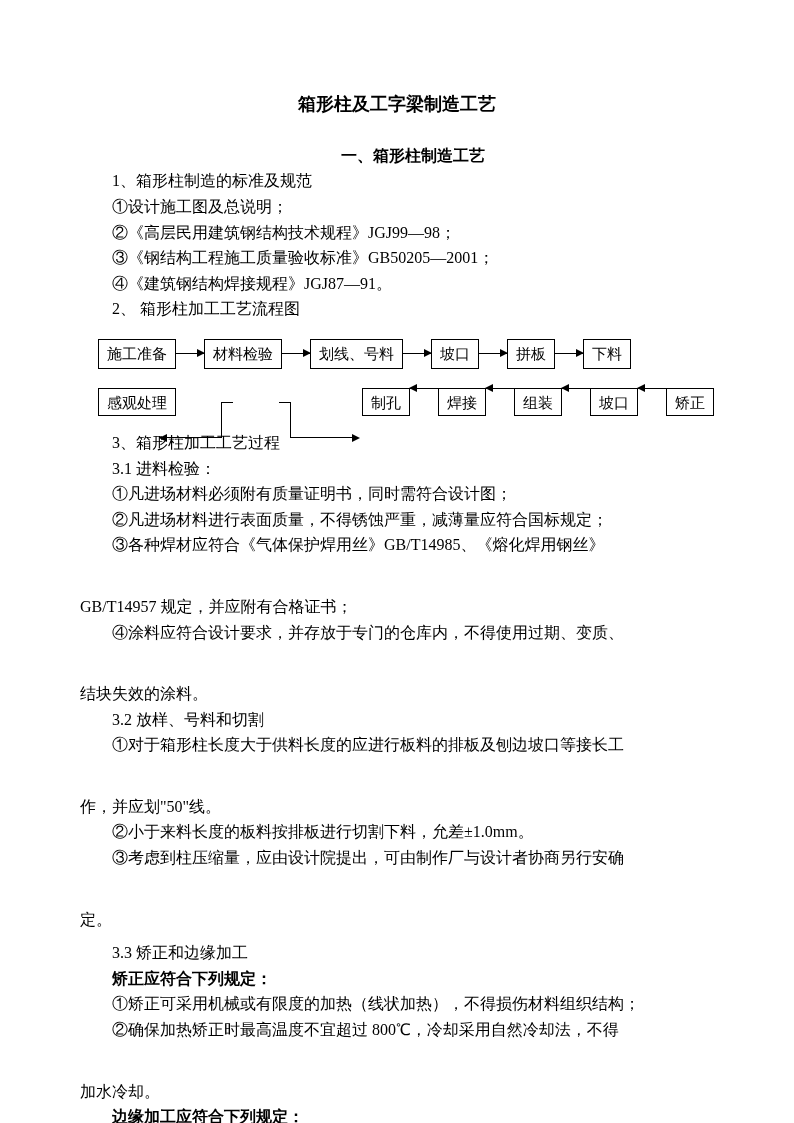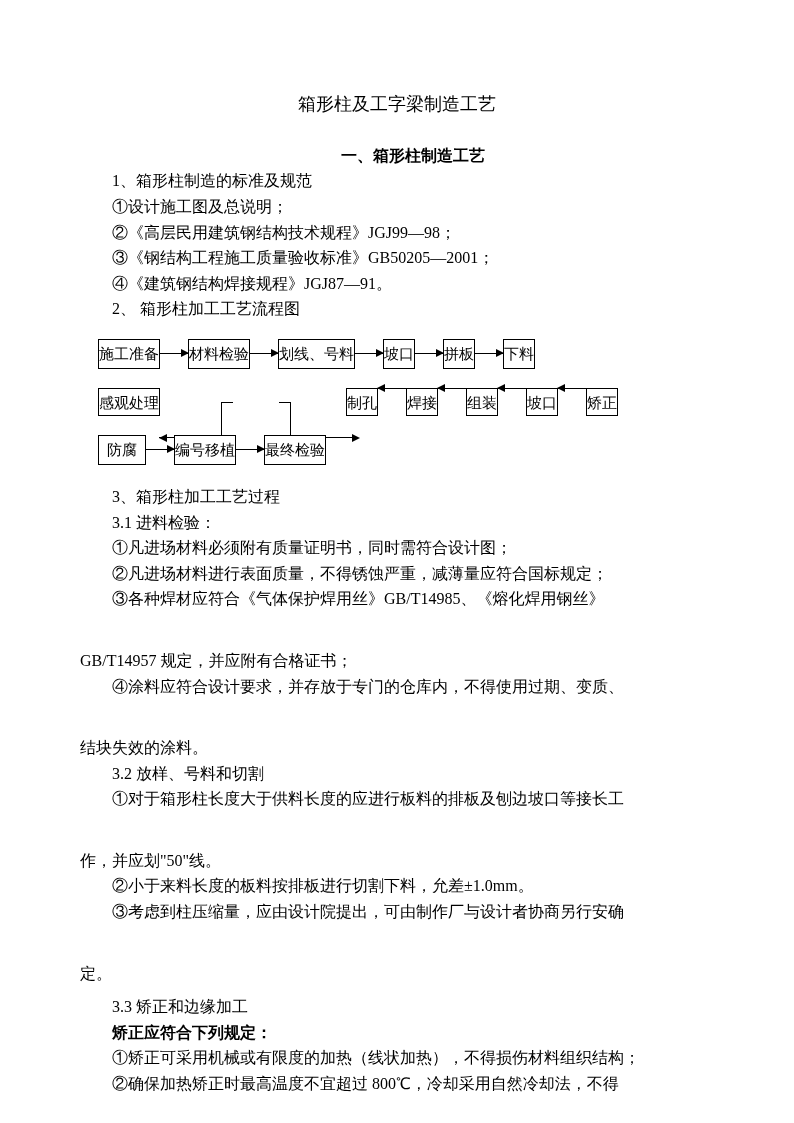--- a/index.html
+++ b/index.html
@@ -8,21 +8,21 @@
       height: 1123px;
       background: #fff;
       font-family: "SimSun", "宋体", serif;
       font-size: 16px;
       color: #000;
       padding: 90px 80px 60px 80px;
       line-height: 1.6;
     }
     .title {
       text-align: center;
-      font-weight: normal;
+      font-weight: bold;
       font-size: 18px;
       margin-bottom: 24px;
     }
     .section-heading {
       font-weight: bold;
       text-indent: 2em;
       text-align: center;
     }
     .body-text {
       text-indent: 2em;
@@ -37,21 +37,21 @@
     }
     .flow-row {
       display: flex;
       align-items: center;
       margin-bottom: 14px;
       position: relative;
       height: 40px;
     }
     .flow-box {
       border: 1px solid #000;
-      padding: 2px 0;
+      padding: 2px 8px;
       font-size: 15px;
       text-align: center;
       white-space: nowrap;
       background: #fff;
     }
     .arrow-right {
       width: 28px;
       height: 1px;
       background: #000;
       position: relative;
@@ -204,27 +204,20 @@
       <div class="flow-box">焊接</div>
       <div class="arrow-left"></div>
       <div class="flow-box">组装</div>
       <div class="arrow-left"></div>
       <div class="flow-box">坡口</div>
       <div class="arrow-left"></div>
       <div class="flow-box">矫正</div>
     </div>
   </div>
 
-  <div class="flow-row">
-    <div class="flow-box" style="min-width:48px">防腐</div>
-    <div class="arrow-right"></div>
-    <div class="flow-box">编号移植</div>
-    <div class="arrow-right"></div>
-    <div class="flow-box">最终检验</div>
-  </div>
 </div>
 
 <div class="body-text">3、箱形柱加工工艺过程</div>
 <div class="body-text">3.1 进料检验：</div>
 <div class="body-text">①凡进场材料必须附有质量证明书，同时需符合设计图；</div>
 <div class="body-text">②凡进场材料进行表面质量，不得锈蚀严重，减薄量应符合国标规定；</div>
 <div class="body-text">③各种焊材应符合《气体保护焊用丝》GB/T14985、《熔化焊用钢丝》</div>
 <div class="body-text-noindent">GB/T14957 规定，并应附有合格证书；</div>
 <div class="body-text">④涂料应符合设计要求，并存放于专门的仓库内，不得使用过期、变质、</div>
 <div class="body-text-noindent">结块失效的涂料。</div>

